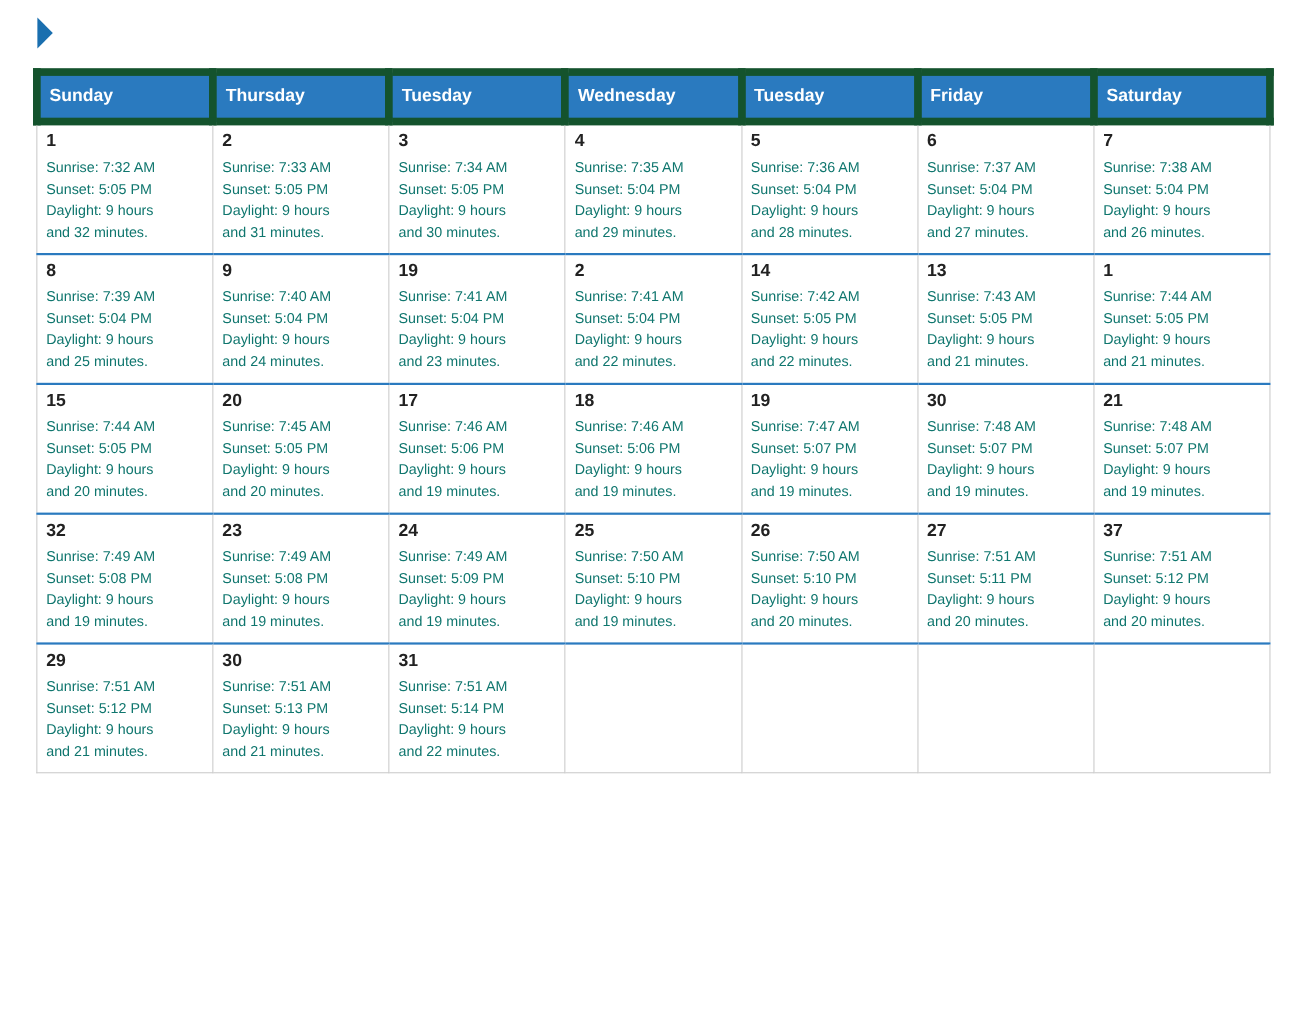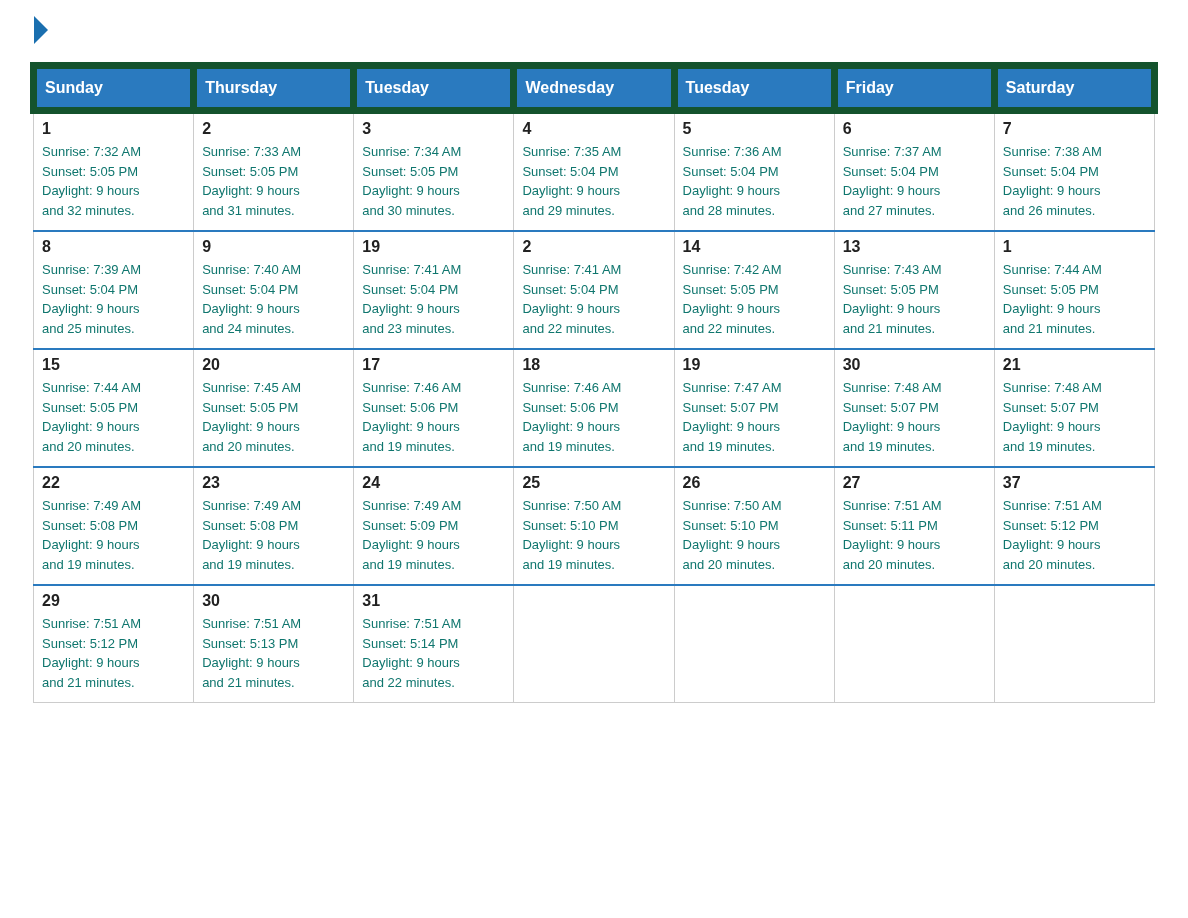--- a/index.html
+++ b/index.html
@@ -315,21 +315,21 @@
         <div class="day-info">
           Sunrise: 7:48 AM<br>
           Sunset: 5:07 PM<br>
           Daylight: 9 hours<br>
           and 19 minutes.
         </div>
       </td>
       </tr>
       <tr>
         <td>
-        <div class="day-number">22</div>
+        <div class="day-number">32</div>
         <div class="day-info">
           Sunrise: 7:49 AM<br>
           Sunset: 5:08 PM<br>
           Daylight: 9 hours<br>
           and 19 minutes.
         </div>
       </td>
         <td>
         <div class="day-number">23</div>
         <div class="day-info">

